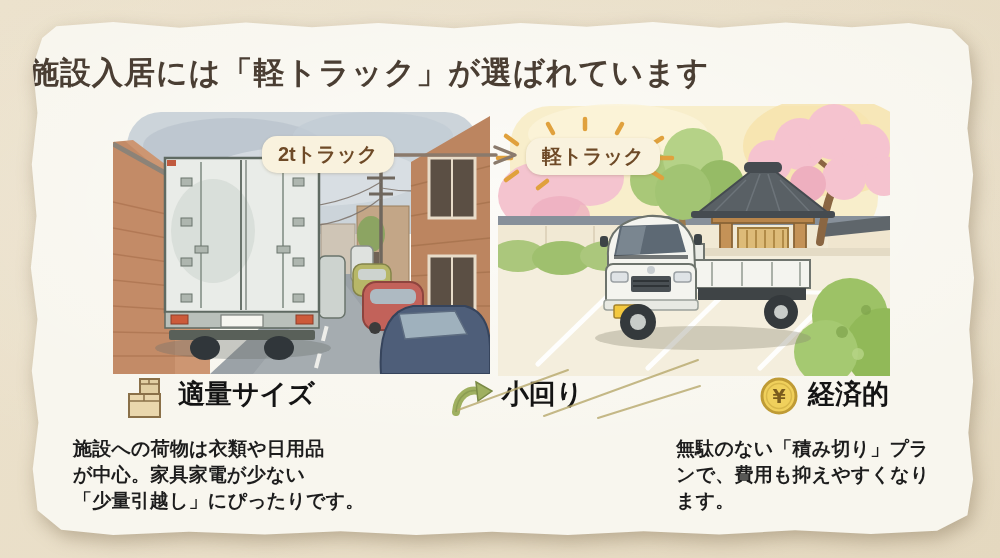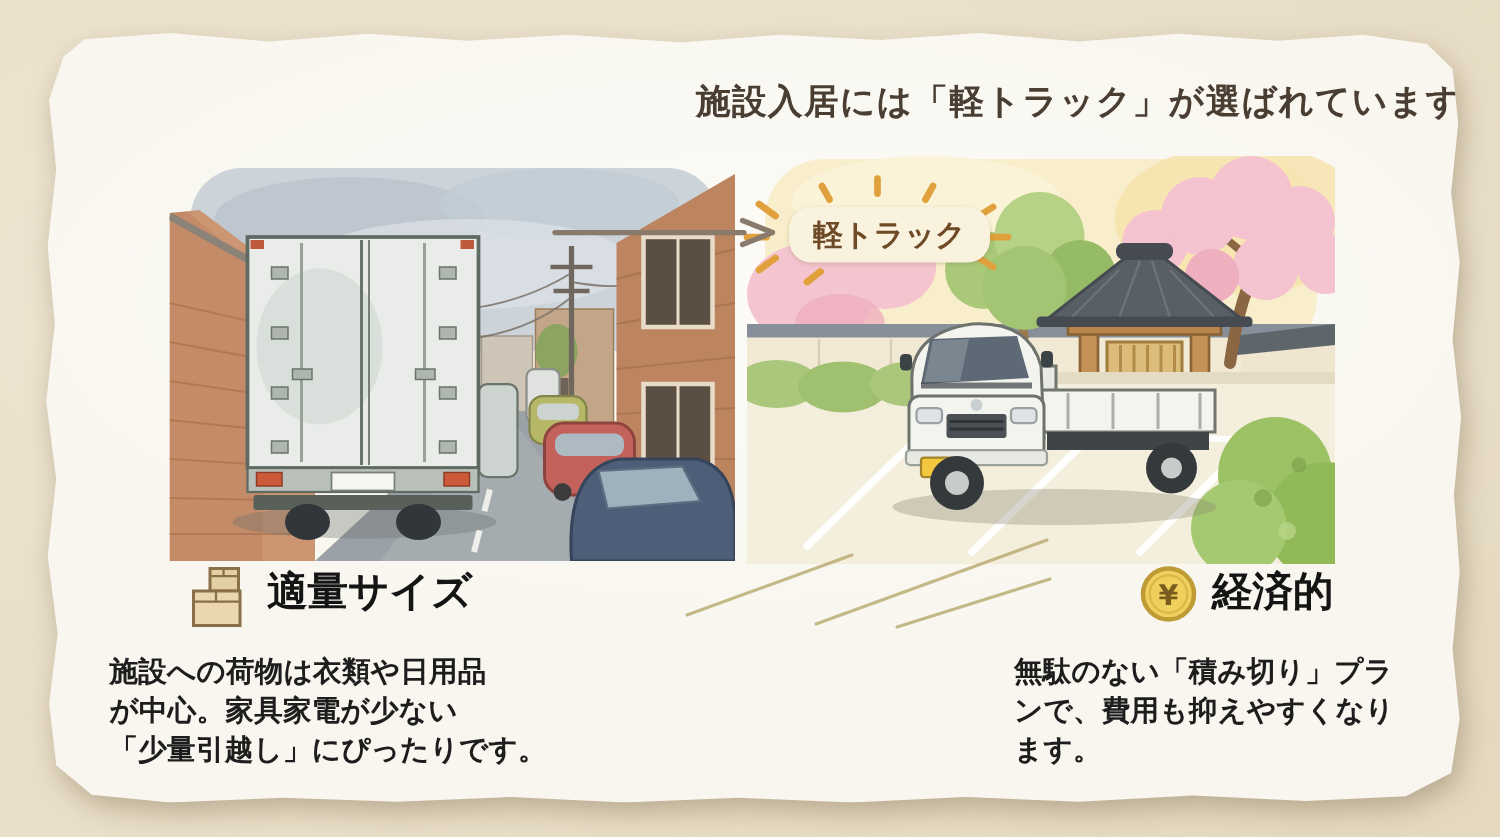--- a/index.html
+++ b/index.html
@@ -19,21 +19,21 @@
   }
   .paper{
     position:relative;width:100%;height:100%;
     background:
       radial-gradient(90% 70% at 50% 35%, rgba(255,255,255,.55), rgba(0,0,0,0) 70%),
       #f8f6ee;
     clip-path:polygon(3% 1.2%,9% .4%,16% 1.5%,23% .5%,30% 1.4%,37% .6%,45% 1.6%,52% .6%,59% 1.3%,66% .4%,73% 1.5%,80% .5%,87% 1.4%,93% .6%,97.5% 1.8%,99.3% 5%,99.7% 12%,99.2% 21%,99.8% 30%,99.3% 40%,99.9% 50%,99.4% 60%,99.8% 70%,99.3% 80%,99.8% 89%,99.2% 96%,96% 99%,89% 99.6%,81% 98.9%,73% 99.7%,65% 99.1%,57% 99.8%,49% 99.2%,41% 99.8%,33% 99.1%,25% 99.7%,17% 99.2%,9% 99.8%,3.5% 98.8%,1% 95%,.5% 87%,1.1% 78%,.4% 68%,1% 58%,.3% 48%,.9% 38%,.4% 28%,1% 18%,.5% 9%,1.5% 3.5%);
   }
   .title{
     position:absolute;left:0;top:32px;width:100%;margin:0;
-    text-align:right;font-size:23px;font-weight:800;letter-spacing:1px;
+    text-align:left;font-size:31px;font-weight:800;letter-spacing:1px;
     color:#4a3e33;
   }
   .scene{position:absolute;}
   .scene-left{left:85px;top:86px;width:377px;height:268px;}
   .scene-right{left:470px;top:84px;width:392px;height:272px;}
   .pill{
     position:absolute;padding:5px 16px;border-radius:15px;
     background:#f9f2de;color:#6e4a27;font-size:20px;font-weight:800;
     box-shadow:0 1px 3px rgba(120,100,60,.25);white-space:nowrap;z-index:4;
   }
@@ -301,20 +301,23 @@
           <rect x="116" y="201" width="27" height="13" rx="2" fill="#f3c83f" stroke="#a5832c" stroke-width="1.5"></rect>
           <circle cx="140" cy="218" r="18" fill="#34393c"></circle>
             <circle cx="140" cy="218" r="8" fill="#c8ccc9"></circle>
         </g>
       </svg>
 
       <svg class="grass" viewBox="0 0 260 70">
         <path d="M10,58 L120,18 M96,64 L250,8 M150,66 L252,34" fill="none" stroke="#b7a86b" stroke-width="2" opacity=".8" stroke-linecap="round"></path>
       </svg>
 
+      <div class="pill pill-2t">
+        <span>2tトラック</span>
+      </div>
 
       <svg class="compare-arrow" viewBox="0 0 152 22">
         <line x1="2" y1="11" x2="128" y2="11" stroke="#8a7a6c" stroke-width="3.5" stroke-linecap="round"></line>
         <path d="M127,3 L147,11 L127,19" fill="none" stroke="#8a7a6c" stroke-width="3.5" stroke-linecap="round" stroke-linejoin="round"></path>
       </svg>
 
       <svg class="sparkles" viewBox="0 0 190 84">
         <g stroke="#e0a13d" stroke-width="4.5" stroke-linecap="round">
           <line x1="16" y1="22" x2="27" y2="30"></line>
           <line x1="8" y1="44" x2="21" y2="44"></line>
@@ -346,20 +349,28 @@
               <line x1="21" y1="18" x2="21" y2="25" stroke="#8a7048" stroke-width="1.5"></line>
             </svg>
             <span class="feature-title">適量サイズ</span>
           </div>
           <p class="feature-body">施設への荷物は衣類や日用品
 が中心。家具家電が少ない
 「少量引越し」にぴったりです。</p>
         </div>
 
         <div class="feature feature-2">
+          <div class="feature-head">
+            <svg width="46" height="40" viewBox="0 0 46 40">
+              <path d="M9,36 C10,20 22,11 34,16" fill="none" stroke="#9fb060" stroke-width="8" stroke-linecap="round"></path>
+              <path d="M9,36 C10,20 22,11 34,16" fill="none" stroke="#7a8a45" stroke-width="1.5" opacity=".5"></path>
+              <polygon points="29,6 45,15 31,25" fill="#9fb060" stroke="#7a8a45" stroke-width="1.5"></polygon>
+            </svg>
+            <span class="feature-title">小回り</span>
+          </div>
         </div>
 
         <div class="feature feature-3">
           <div class="feature-head">
             <svg width="40" height="40" viewBox="0 0 40 40">
               <circle cx="20" cy="20" r="17" fill="#f0d05c" stroke="#bf9b35" stroke-width="3"></circle>
               <circle cx="20" cy="20" r="12.5" fill="none" stroke="#d9b84a" stroke-width="1.5"></circle>
               <text x="20" y="27" text-anchor="middle" font-size="19" font-weight="bold" fill="#7a5c1e" font-family="'DejaVu Sans',sans-serif">¥</text>
             </svg>
             <span class="feature-title">経済的</span>

